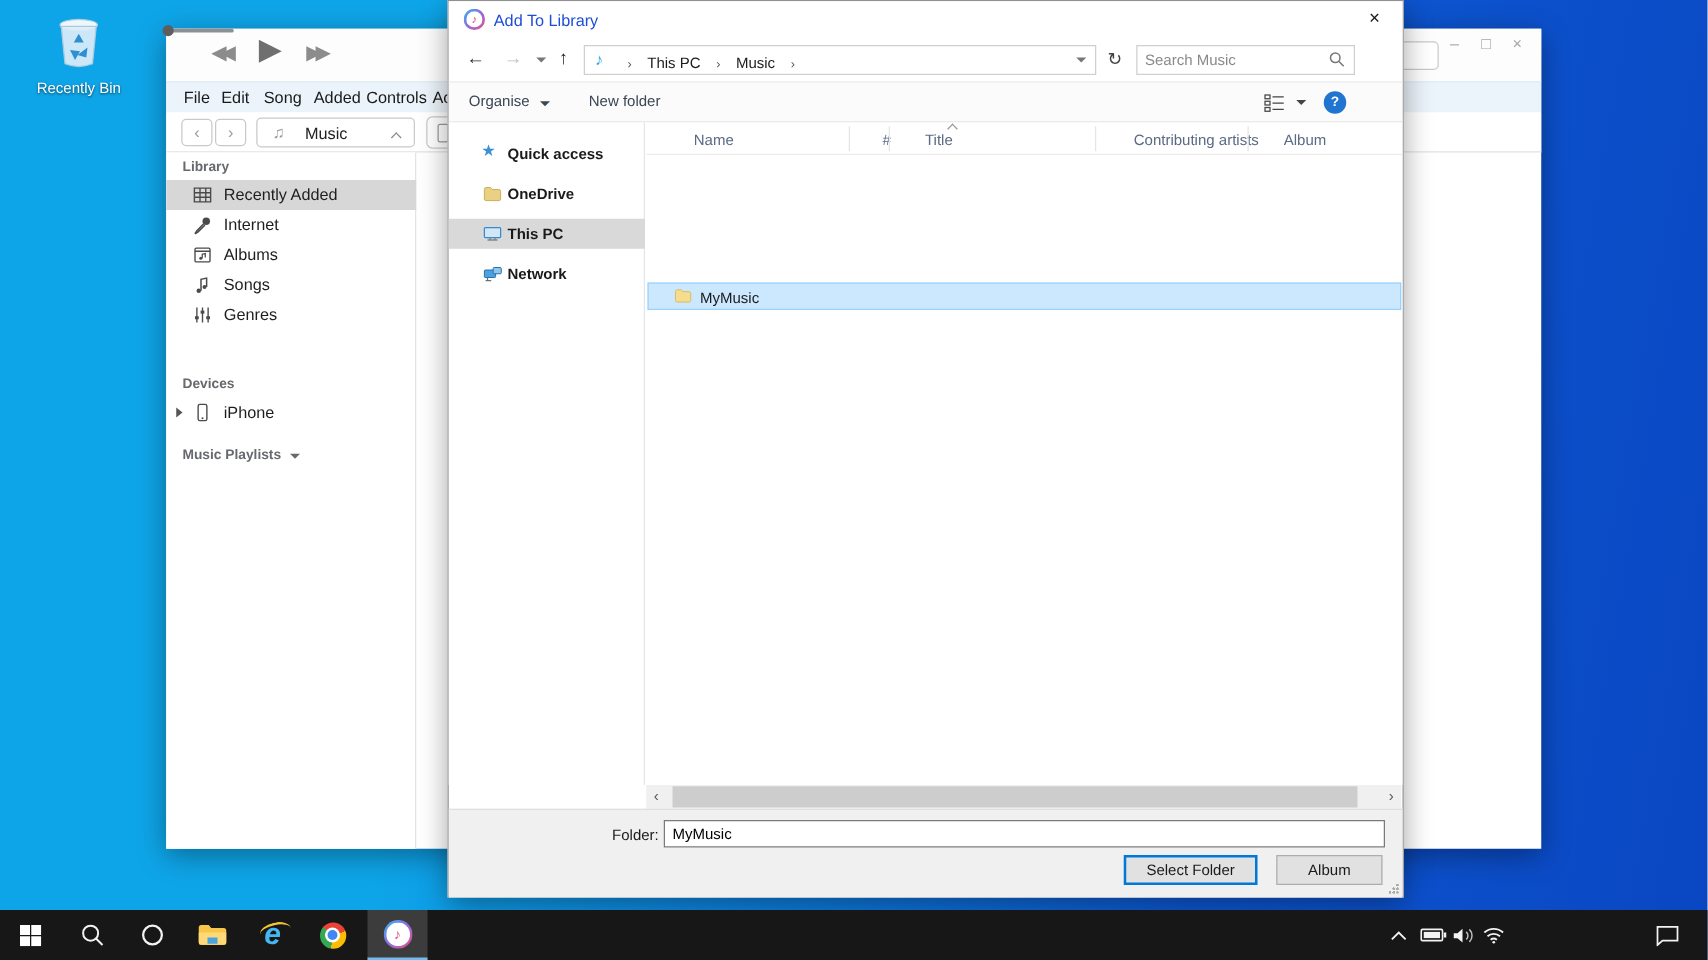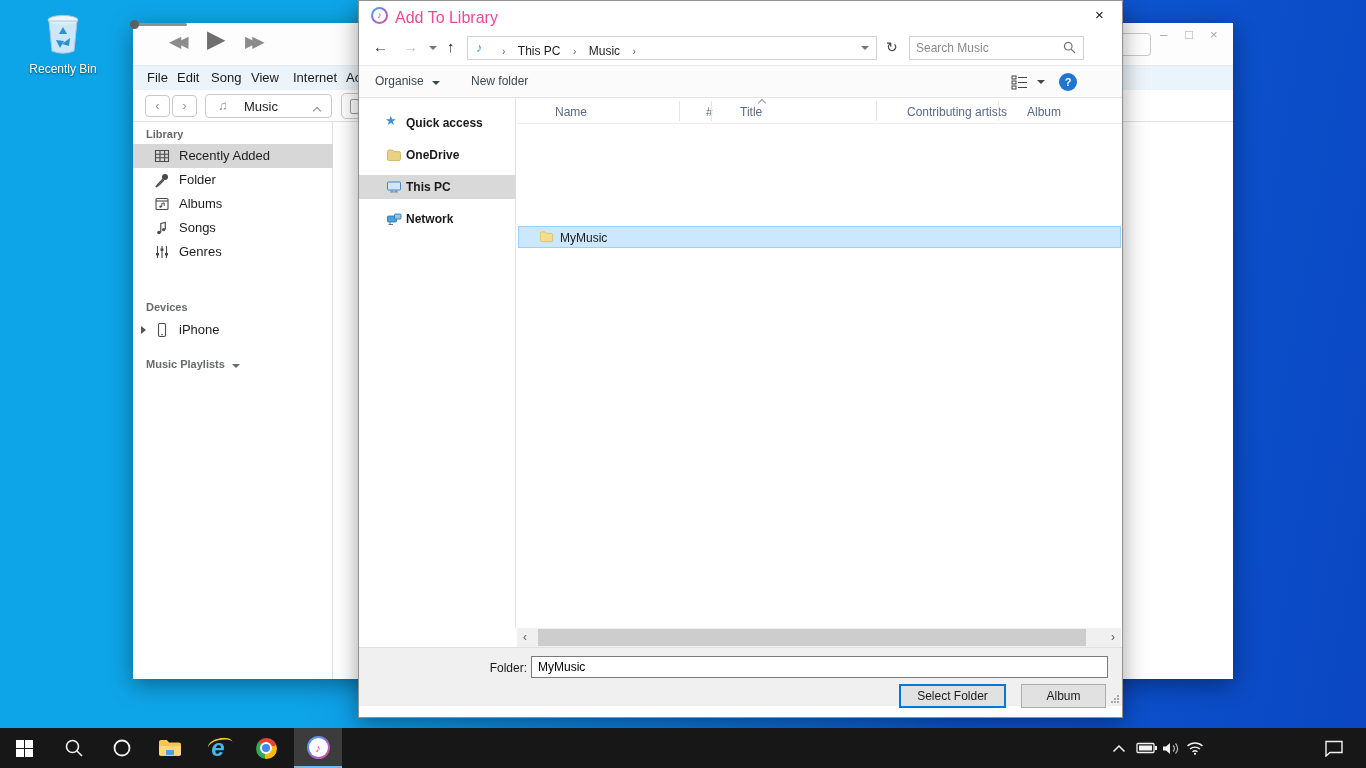--- a/index.html
+++ b/index.html
@@ -62,21 +62,21 @@
     border-bottom:4px solid transparent; border-left:5px solid #555; }
   .tri-down { width:0; height:0; border-left:4px solid transparent;
     border-right:4px solid transparent; border-top:4px solid #555; display:inline-block; }
   .chev-up { display:inline-block; width:6px; height:6px; border-left:1px solid #999;
     border-top:1px solid #999; transform:rotate(45deg); }
 
   
   #dlg { left:358px; top:0; width:765px; height:718px; border:1px solid #919191;
     background:#fff; }
   #dlg-title { position:absolute; left:0; top:0; right:0; height:30px; background:#fff; }
-  #dlg-title .t { position:absolute; left:36px; top:8px; font-size:16px; color:#ec4899; }
+  #dlg-title .t { position:absolute; left:36px; top:8px; font-size:13px; color:#1d4ed8; }
   #dlg-appicon { position:absolute; left:12px; top:6px; width:17px; height:17px; border-radius:50%;
     background:linear-gradient(#fff,#fff) padding-box,
                linear-gradient(135deg,#35b5f2,#8f6ce0,#e94f84) border-box;
     border:2px solid transparent; text-align:center; }
   #dlg-appicon span { font-size:9px; color:#e0467e; line-height:13px; display:block; }
   #dlg-close { position:absolute; right:0; top:0; width:45px; height:30px; text-align:center;
     line-height:28px; font-size:15px; color:#1a1a1a; }
 
   #dlg-nav { position:absolute; left:0; top:30px; right:0; height:34px; background:#fff; }
   .nav-ic { position:absolute; top:7px; font-size:15px; color:#2b2b2b; }
@@ -121,21 +121,21 @@
 
   #filerow { position:absolute; left:159px; right:1px; top:128px; height:22px;
     background:#cce8ff; border:1px solid #99d1ff; }
   #filerow .ic { position:absolute; left:20px; top:2px; width:15px; height:15px; }
   #filerow .txt { position:absolute; left:41px; top:4px; font-size:12px; color:#1a1a1a; }
 
   #hscroll { position:absolute; left:158px; right:1px; top:530px; height:19px; background:#f0f0f0; }
   #hscroll .arr { position:absolute; top:2px; font-size:12px; color:#5a5a5a; }
   #hthumb { position:absolute; left:21px; top:1px; width:548px; height:17px; background:#cdcdcd; }
 
-  #dlg-footer { position:absolute; left:0; top:646px; right:0; height:59px; background:#f0f0f0;
+  #dlg-footer { position:absolute; left:0; top:646px; right:0; height:71px; background:#f0f0f0;
     border-top:1px solid #dfdfdf; }
   #folder-lbl { position:absolute; left:130px; top:13px; width:38px; text-align:right;
     font-size:12px; color:#1a1a1a; }
   #folder-input { position:absolute; left:172px; top:8px; width:577px; height:22px;
     border:1px solid #7a7a7a; font-size:12px; padding:0 6px; color:#000;
     font-family:"Liberation Sans",sans-serif; outline:none; background:#fff; }
   .btn { position:absolute; top:36px; height:24px; background:#e1e1e1; font-size:12px;
     color:#1a1a1a; text-align:center; line-height:21px; }
   #btn-select { left:540px; width:107px; border:2px solid #0078d7; }
   #btn-cancel { left:662px; width:85px; border:1px solid #adadad; line-height:22px; }
@@ -200,22 +200,22 @@
         <span style="left:1052px">□</span>
         <span style="left:1077px">×</span>
       </div>
       <div id="it-search-partial" class="abs"></div>
     </div>
 
     <div id="it-menubar">
       <span class="mi" style="left:14px">File</span>
       <span class="mi" style="left:44px">Edit</span>
       <span class="mi" style="left:78px">Song</span>
-      <span class="mi" style="left:118px">View</span>
-      <span class="mi" style="left:160px">Internet</span>
+      <span class="mi" style="left:118px">Added</span>
+      <span class="mi" style="left:160px">Controls</span>
       <span class="mi" style="left:213px">Account</span>
     </div>
 
     <div id="it-navrow">
       <div class="navbtn" style="left:12px">‹</div>
       <div class="navbtn" style="left:39px">›</div>
       <div id="it-media">
         <span class="nn">♫</span>
         <span class="val">Music</span>
         <span class="steppers">
@@ -235,21 +235,21 @@
         <svg class="ic" viewBox="0 0 16 16">
           <path d="M1.5 2.5 h13 v11 h-13 z M1.5 6.2 h13 M1.5 9.8 h13 M6 2.5 v11 M10.6 2.5 v11" fill="none" stroke="#4a4a4a" stroke-width="1.1"></path>
         </svg>
         <span class="txt">Recently Added</span>
       </div>
       <div class="it-row" style="top:46px">
         <svg class="ic" viewBox="0 0 16 16">
           <circle cx="11" cy="5" r="3" fill="#4a4a4a"></circle>
           <path d="M9 7 L3.5 12.5 L2 15 l2.5 -1.5 L10 8" fill="none" stroke="#4a4a4a" stroke-width="1.2"></path>
         </svg>
-        <span class="txt">Folder</span>
+        <span class="txt">Internet</span>
       </div>
       <div class="it-row" style="top:70px">
         <svg class="ic" viewBox="0 0 16 16">
           <rect x="2" y="2.5" width="12" height="11" rx="1" fill="none" stroke="#4a4a4a" stroke-width="1.1"></rect>
           <path d="M2 5 h12" stroke="#4a4a4a" stroke-width="1.1"></path>
           <circle cx="6.6" cy="10.6" r="1.2" fill="#4a4a4a"></circle>
           <path d="M7.8 10.6 V7.4 l2.4 -.5 v3" fill="none" stroke="#4a4a4a" stroke-width="1"></path>
         </svg>
         <span class="txt">Albums</span>
       </div>

